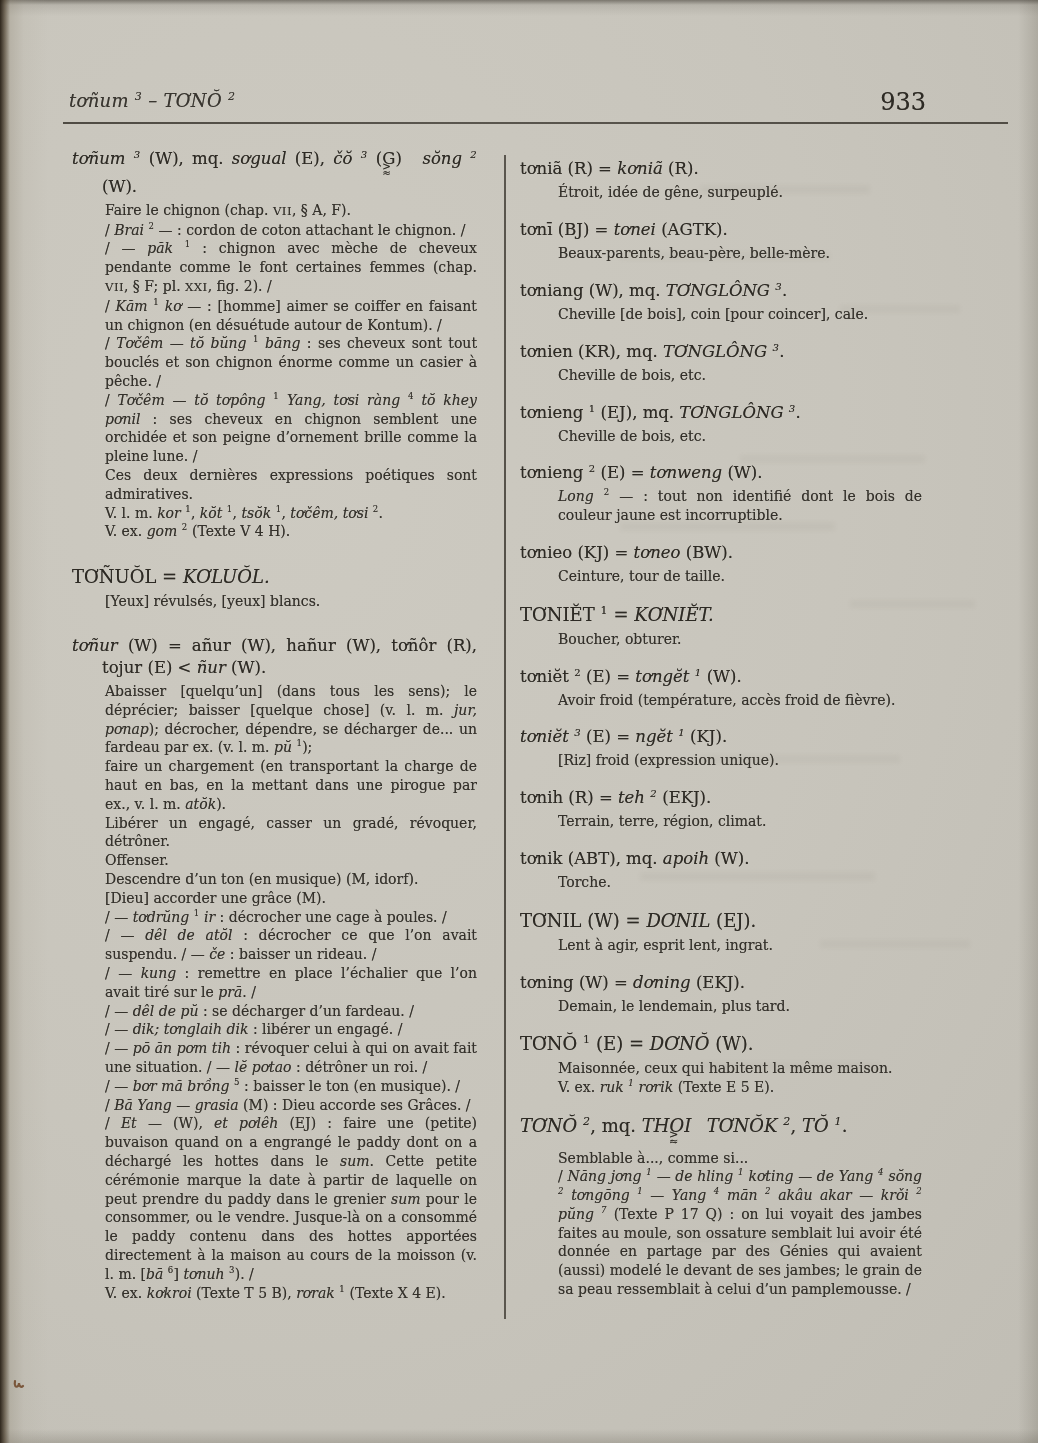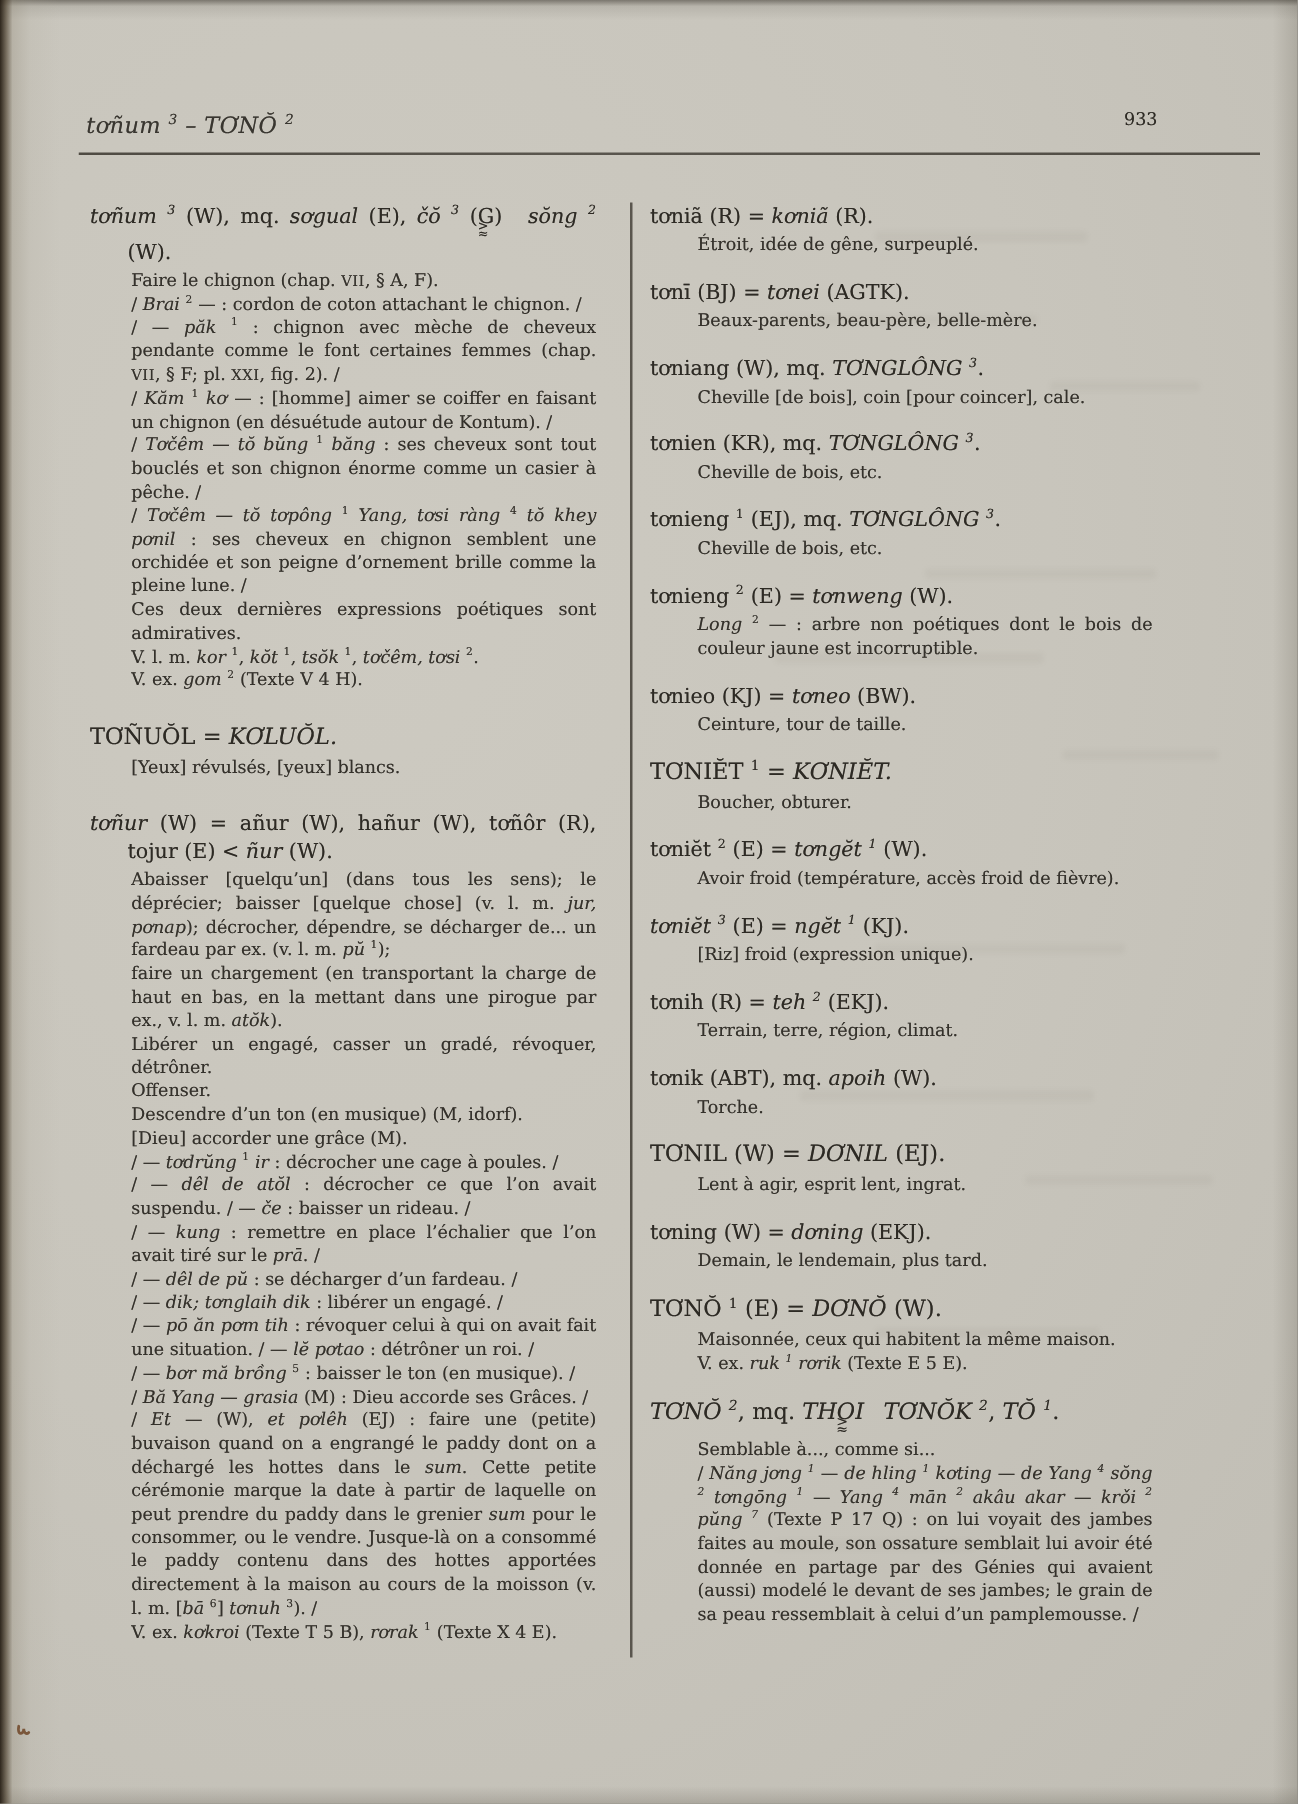--- a/index.html
+++ b/index.html
@@ -9,23 +9,23 @@
     color:#34312b;
     background:
       linear-gradient(to right, rgba(38,30,20,0.95) 0px, rgba(86,74,56,0.72) 5px, rgba(148,140,123,0.35) 10px, rgba(170,164,150,0.15) 24px, rgba(0,0,0,0) 48px),
       linear-gradient(to bottom, rgba(58,53,45,0.55) 0px, rgba(58,53,45,0.12) 5px, rgba(0,0,0,0) 16px),
       linear-gradient(to left, rgba(95,90,78,0.22) 0px, rgba(0,0,0,0) 20px),
       linear-gradient(to top, rgba(95,90,78,0.25) 0px, rgba(0,0,0,0) 14px),
       radial-gradient(ellipse at 28% 32%, #cdcac1 0%, #c8c5bc 52%, #c0bdb4 100%);
     text-shadow:0 0 0.5px rgba(48,44,38,0.55);
   }
   .running-title{position:absolute;left:69px;top:90px;font-size:18px;letter-spacing:0.3px;color:#393630;}
-  .page-number{position:absolute;top:88px;right:112px;font-size:14px;color:#2e2b25;}
+  .page-number{position:absolute;top:88px;right:112px;font-size:24px;color:#2e2b25;}
   .header-rule{position:absolute;left:63px;top:122px;width:945px;height:2px;background:linear-gradient(to right,#4f4b43,#5a564e 40%,#514d45);border:none;}
-  .columns{position:absolute;left:72px;top:162px;display:flex;align-items:flex-start;}
+  .columns{position:absolute;left:72px;top:148px;display:flex;align-items:center;}
   .col-left{width:405px;}
   .divider{width:2px;height:1164px;background:linear-gradient(to bottom,#5a564e,#514d45 60%,#5a564e);margin-left:27px;flex:none;}
   .col-right{width:402px;margin-left:14px;}
 
   .entry{margin:0 0 24px 0;}
   .col-right .entry{margin-bottom:17px;}
   .head{font-size:16.5px;line-height:22px;padding-left:30px;text-indent:-30px;text-align:justify;color:#2d2a24;}
   .entry.caps .head{font-size:18px;line-height:24px;}
   .def{font-size:14px;line-height:18.8px;margin:0 0 0 33px;text-align:justify;}
   .col-right .def{margin-left:38px;}
@@ -107,21 +107,21 @@
         <div class="entry">
           <div class="head"><span>tơnien</span><span> (KR), mq. </span><span class="it">TƠNGLÔNG</span><span> </span><sup class="it">3</sup><span>.</span></div>
           <p class="def"><span>Cheville de bois, etc.</span></p>
         </div>
         <div class="entry">
           <div class="head"><span>tơnieng</span><span> </span><sup>1</sup><span> (EJ), mq. </span><span class="it">TƠNGLÔNG</span><span> </span><sup class="it">3</sup><span>.</span></div>
           <p class="def"><span>Cheville de bois, etc.</span></p>
         </div>
         <div class="entry">
           <div class="head"><span>tơnieng</span><span> </span><sup>2</sup><span> (E) = </span><span class="it">tơnweng</span><span> (W).</span></div>
-          <p class="def"><span class="it">Long</span><span> </span><sup>2</sup><span> — : arbre non poétiques dont le bois de couleur jaune est incorruptible.</span></p>
+          <p class="def"><span class="it">Long</span><span> </span><sup>2</sup><span> — : tout non identifié dont le bois de couleur jaune est incorruptible.</span></p>
         </div>
         <div class="entry">
           <div class="head"><span>tơnieo</span><span> (KJ) = </span><span class="it">tơneo</span><span> (BW).</span></div>
           <p class="def"><span>Ceinture, tour de taille.</span></p>
         </div>
         <div class="entry caps">
           <div class="head"><span>TƠNIĔT</span><span> </span><sup>1</sup><span> = </span><span class="it">KƠNIĔT.</span></div>
           <p class="def"><span>Boucher, obturer.</span></p>
         </div>
         <div class="entry">

